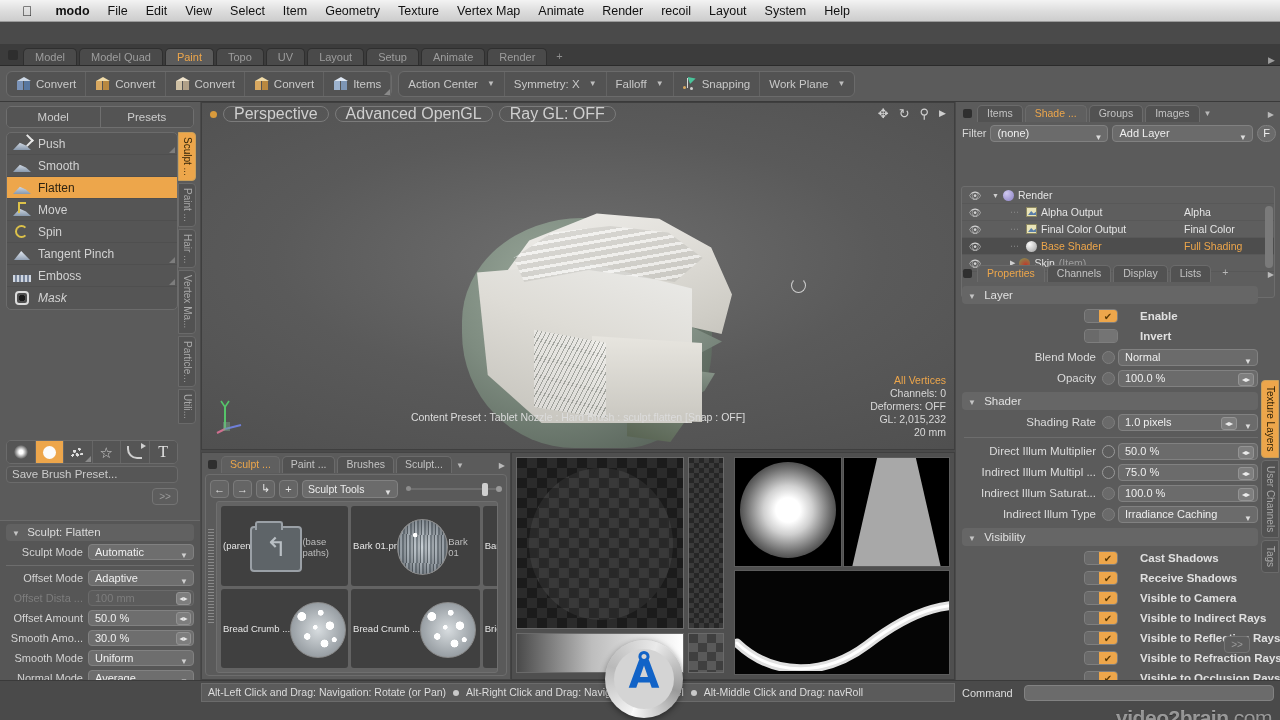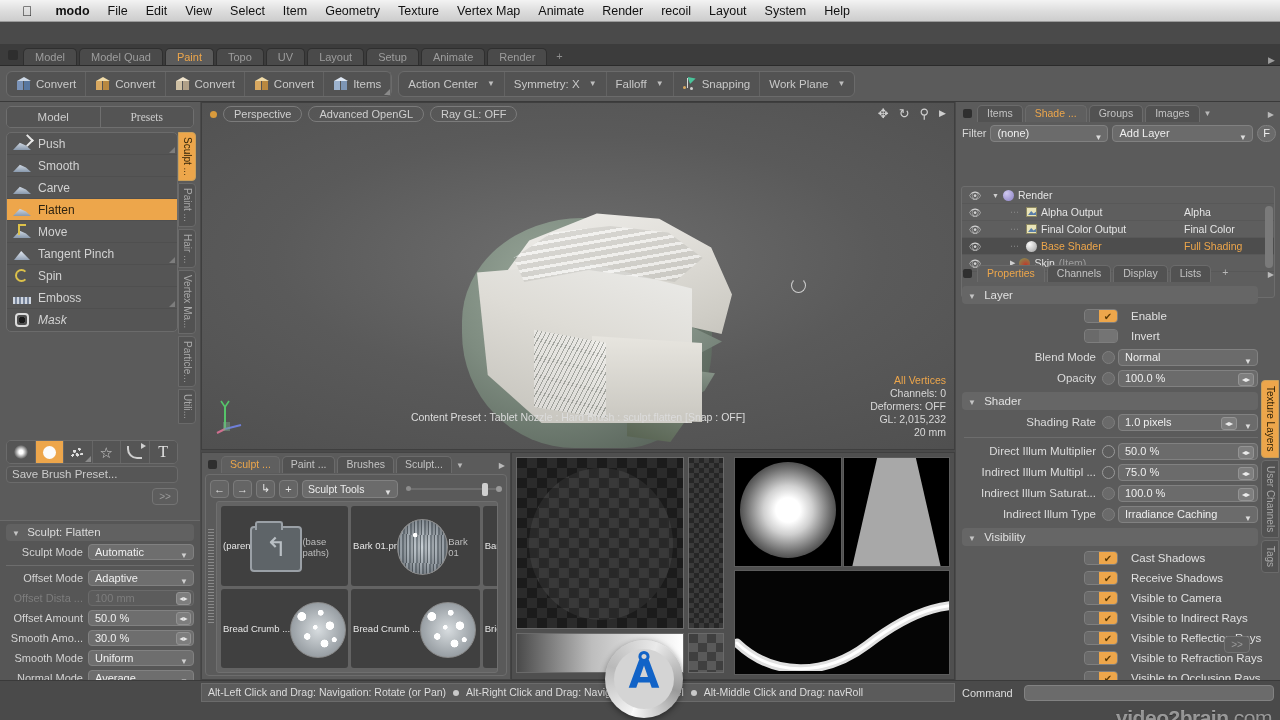--- a/index.html
+++ b/index.html
@@ -116,21 +116,21 @@
     background: #5b5b5b;
   }
   .seg2 {
     display: flex; margin: 4px 6px 0 6px; height: 22px;
     border: 1px solid #6f6f6f; border-radius: 5px; overflow: hidden;
   }
   .seg2 > div {
     flex: 1; text-align: center; line-height: 20px; font-size: 11.5px;
     color: #cdcdcd; background: #545454;
   }
-  .seg2 > div + div { border-left: 1px solid #6f6f6f; font-family: Liberation Serif, serif; }
+  .seg2 > div + div { border-left: 1px solid #6f6f6f; }
 
   #toolbox {
     position: absolute; left: 6px; top: 30px; width: 172px;
     border: 1px solid #6b6b6b; border-radius: 5px; background: #555;
     overflow: hidden;
   }
   .trow {
     display: flex; align-items: center; gap: 6px;
     height: 22px; padding-left: 6px; font-size: 12px; color: #d2d2d2;
     border-bottom: 1px solid #4f4f4f; position: relative;
@@ -254,21 +254,21 @@
     overflow: hidden;
   }
   #vpbar {
     position: absolute; left: 0; top: 0; width: 100%; height: 22px;
     display: flex; align-items: center; padding-left: 4px; z-index: 5;
   }
   #vpbar .vdot { width: 7px; height: 7px; border-radius: 50%; background: #d89a3c; margin: 0 6px 0 4px; }
   .pill {
     height: 16px; line-height: 14px; padding: 0 10px;
     border: 1px solid #7b7b7b; border-radius: 8px;
-    font-size: 11px; color: #cfcfcf; background: rgba(90,90,90,.35);
+    font-size: 16px; color: #cfcfcf; background: rgba(90,90,90,.35);
     margin-right: 6px; white-space: nowrap;
   }
   #vpicons { position: absolute; right: 8px; top: 4px; display: flex; gap: 10px; align-items: center; z-index: 5; }
   #vpicons .vi { font-size: 13px; color: #cfcfcf; line-height: 1; }
   #vpscene {
     position: absolute; left: 0; top: 0; width: 100%; height: 100%;
     background: radial-gradient(ellipse 90% 80% at 50% 45%, #6e6e6e 0%, #5a5a5a 45%, #4d4d4d 100%);
   }
   
   #head {
@@ -575,21 +575,21 @@
   .knob-sm.lit { background: #5c5c5c; border-color: #9b9b9b; }
   .spin2 { position: absolute; right: 3px; top: 2px; width: 16px; height: 13px;
     background: #7e7e7e; border: 1px solid #949494; border-radius: 3px;
     color: #ececec; font-size: 8px; text-align: center; line-height: 11px; }
   .rhead {
     height: 18px; line-height: 18px; font-size: 11.5px; color: #e0e0e0;
     background: #666; margin: 4px 22px 2px 6px; border-radius: 4px; padding-left: 6px;
   }
   .rhead .tri { font-size: 8px; color: #c4c4c4; margin-right: 5px; }
   .rchk { display: flex; align-items: center; height: 20px; margin-left: 128px; }
-  .rchk .ctext { font-size: 11.5px; color: #e0e0e0; margin-left: 13px; white-space: nowrap; }
+  .rchk .ctext { font-size: 11.5px; color: #e0e0e0; margin-left: 22px; white-space: nowrap; font-weight: bold; }
   .toggle {
     width: 34px; height: 14px; border-radius: 4px; background: #6c6c6c;
     border: 1px solid #7e7e7e; display: flex; align-items: center; flex: 0 0 auto;
     overflow: hidden;
   }
   .toggle .lamp { width: 14px; height: 12px; border-radius: 3px 0 0 3px; background: #6a6a6a; }
   .toggle .chk { flex: 1; background: #eda64b; color: #5b3a06; font-size: 10px;
     display: flex; align-items: center; justify-content: center; height: 12px; }
   .toggle.off .chk { background: #747474; color: transparent; }
 
@@ -776,51 +776,45 @@
           </span>
         <span>Push</span>
         <span class="tfold"></span>
       </div>
       <div class="trow">
         <span class="ticon">
             <i class="hill"></i>
           </span>
         <span>Smooth</span>
       </div>
-      <div class="trow">
-        <span class="ticon">
-            <i class="hill"></i>
-          </span>
-        <span>Carve</span>
-      </div>
       <div class="trow sel">
         <span class="ticon">
             <i class="hill"></i>
           </span>
         <span>Flatten</span>
       </div>
       <div class="trow">
         <span class="ticon">
             <i class="hill"></i>
             <i class="yellowarr"></i>
           </span>
         <span>Move</span>
       </div>
       <div class="trow">
         <span class="ticon">
+            <i class="spiral"></i>
+          </span>
+        <span>Spin</span>
+      </div>
+      <div class="trow">
+        <span class="ticon">
             <i class="hill2"></i>
           </span>
         <span>Tangent Pinch</span>
         <span class="tfold"></span>
-      </div>
-      <div class="trow">
-        <span class="ticon">
-            <i class="spiral"></i>
-          </span>
-        <span>Spin</span>
       </div>
       <div class="trow">
         <span class="ticon">
             <i class="bumps"></i>
           </span>
         <span>Emboss</span>
         <span class="tfold"></span>
       </div>
       <div class="trow">
         <span class="ticon">

